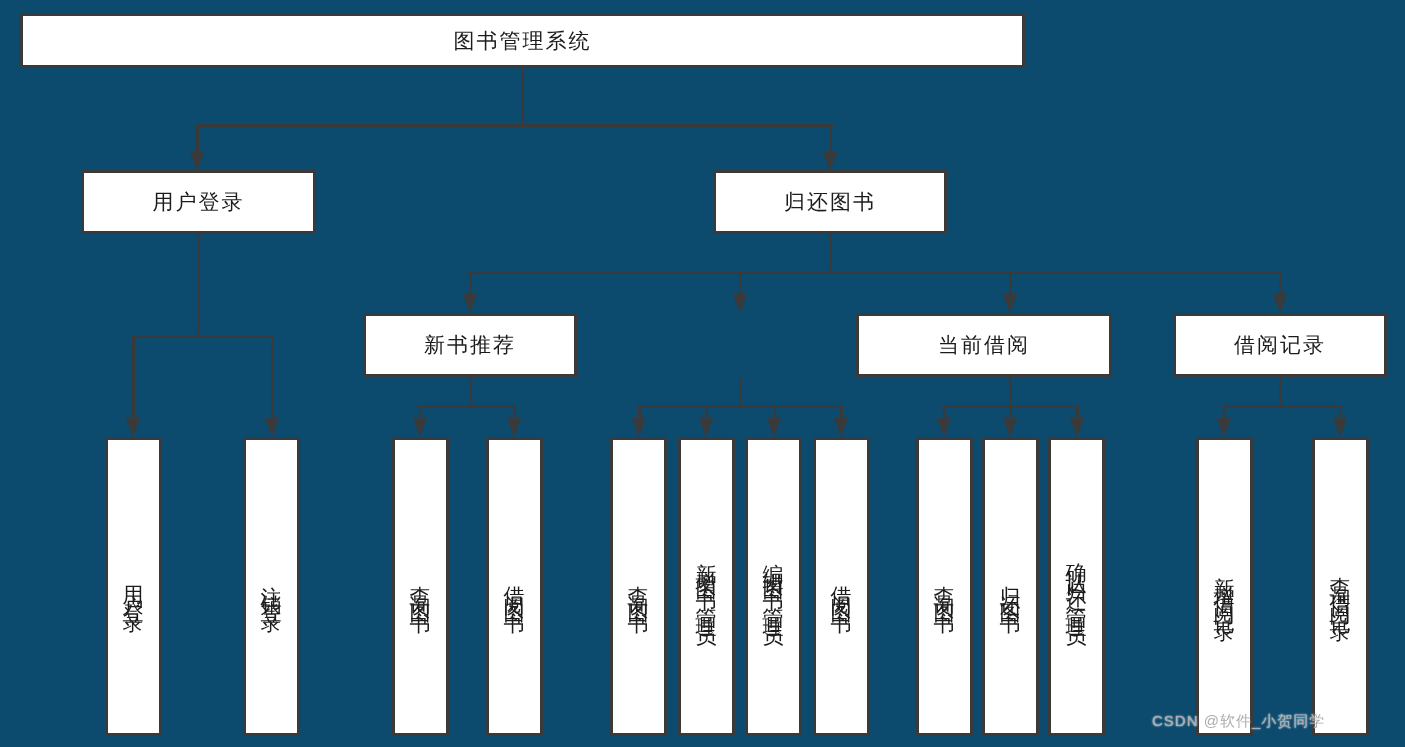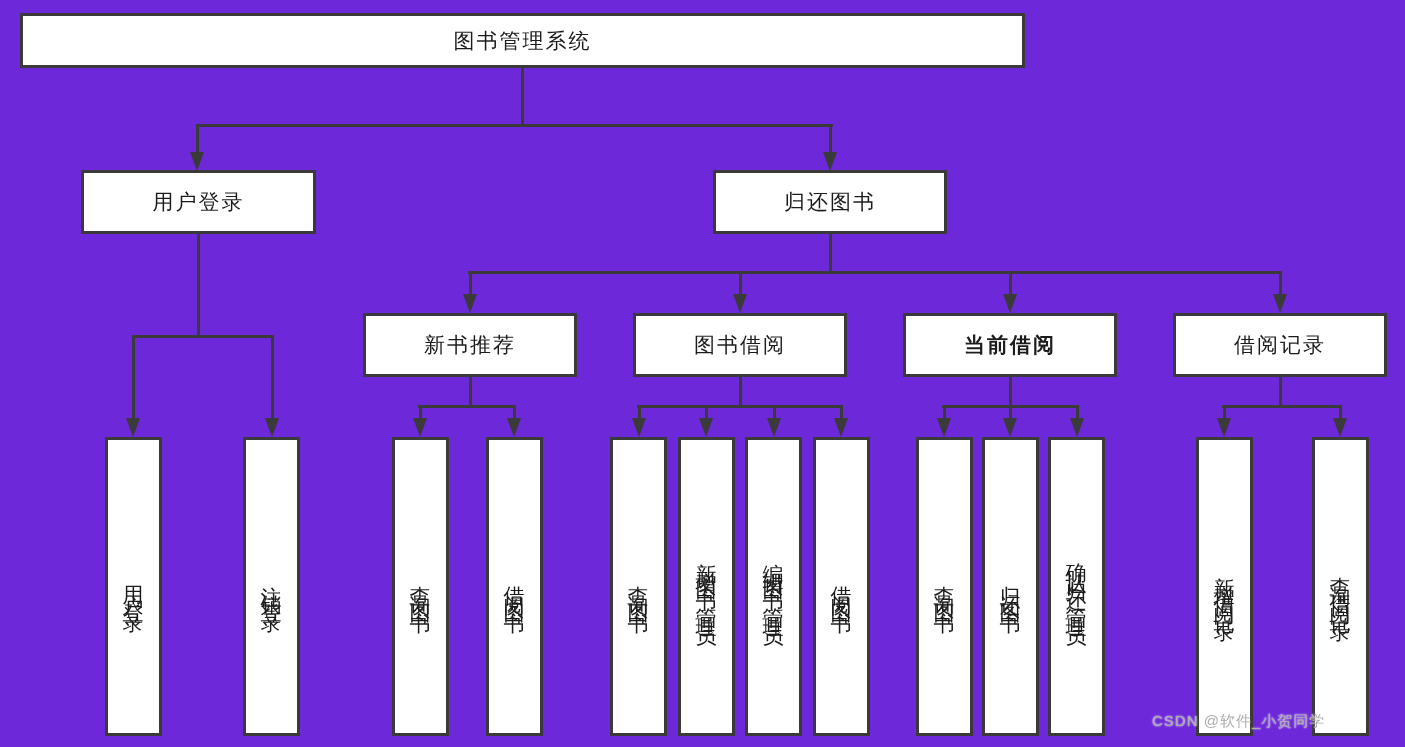--- a/index.html
+++ b/index.html
@@ -6,21 +6,21 @@
     --line:#3a3a3a;
     --text:#1c1c1c;
     --wm:#adadad;
   }
   html,body{margin:0;padding:0;background:#fff;}
   body{font-family:"Liberation Sans","DejaVu Sans",sans-serif;}
   .stage{
     position:relative;
     width:1405px;
     height:747px;
-    background:#6d28d9;
+    background:#0c4a6e;
     overflow:hidden;
   }
   .box{
     position:absolute;
     background:#fff;
     border:3px solid var(--line);
     box-sizing:border-box;
     display:flex;
     align-items:center;
     justify-content:center;
@@ -89,22 +89,21 @@
   <div class="v" style="left:469px;top:271px;height:26px;"></div>
   <div class="arrow" style="left:463px;top:294px;"></div>
   <div class="v" style="left:739px;top:271px;height:26px;"></div>
   <div class="arrow" style="left:733px;top:294px;"></div>
   <div class="v" style="left:1009px;top:271px;height:26px;"></div>
   <div class="arrow" style="left:1003px;top:294px;"></div>
   <div class="v" style="left:1279px;top:271px;height:26px;"></div>
   <div class="arrow" style="left:1273px;top:294px;"></div>
 
   <div class="box" style="left:363px;top:313px;width:214px;height:64px;">新书推荐</div>
-  <div class="box" style="left:633px;top:313px;width:214px;height:64px;">图书借阅</div>
-  <div class="box" style="left:903px;top:313px;width:214px;height:64px;font-weight:bold;">当前借阅</div>
+  <div class="box" style="left:856px;top:313px;width:256px;height:64px;">当前借阅</div>
   <div class="box" style="left:1173px;top:313px;width:214px;height:64px;">借阅记录</div>
 
   <div class="v" style="left:469px;top:377px;height:31px;"></div>
   <div class="h" style="left:418px;top:405px;width:98px;"></div>
   <div class="v" style="left:419px;top:405px;height:16px;"></div>
   <div class="arrow" style="left:413px;top:418px;"></div>
   <div class="v" style="left:513px;top:405px;height:16px;"></div>
   <div class="arrow" style="left:507px;top:418px;"></div>
 
   <div class="v" style="left:739px;top:377px;height:31px;"></div>

